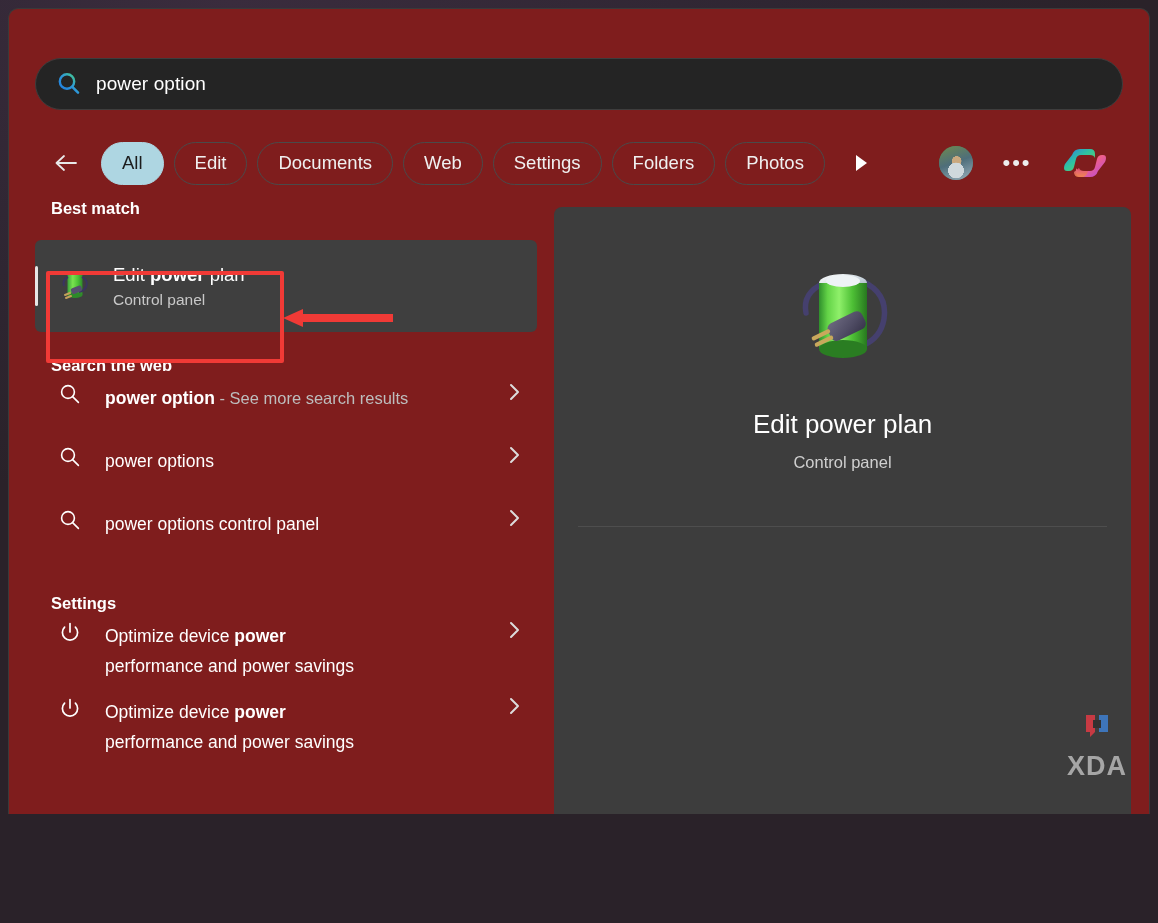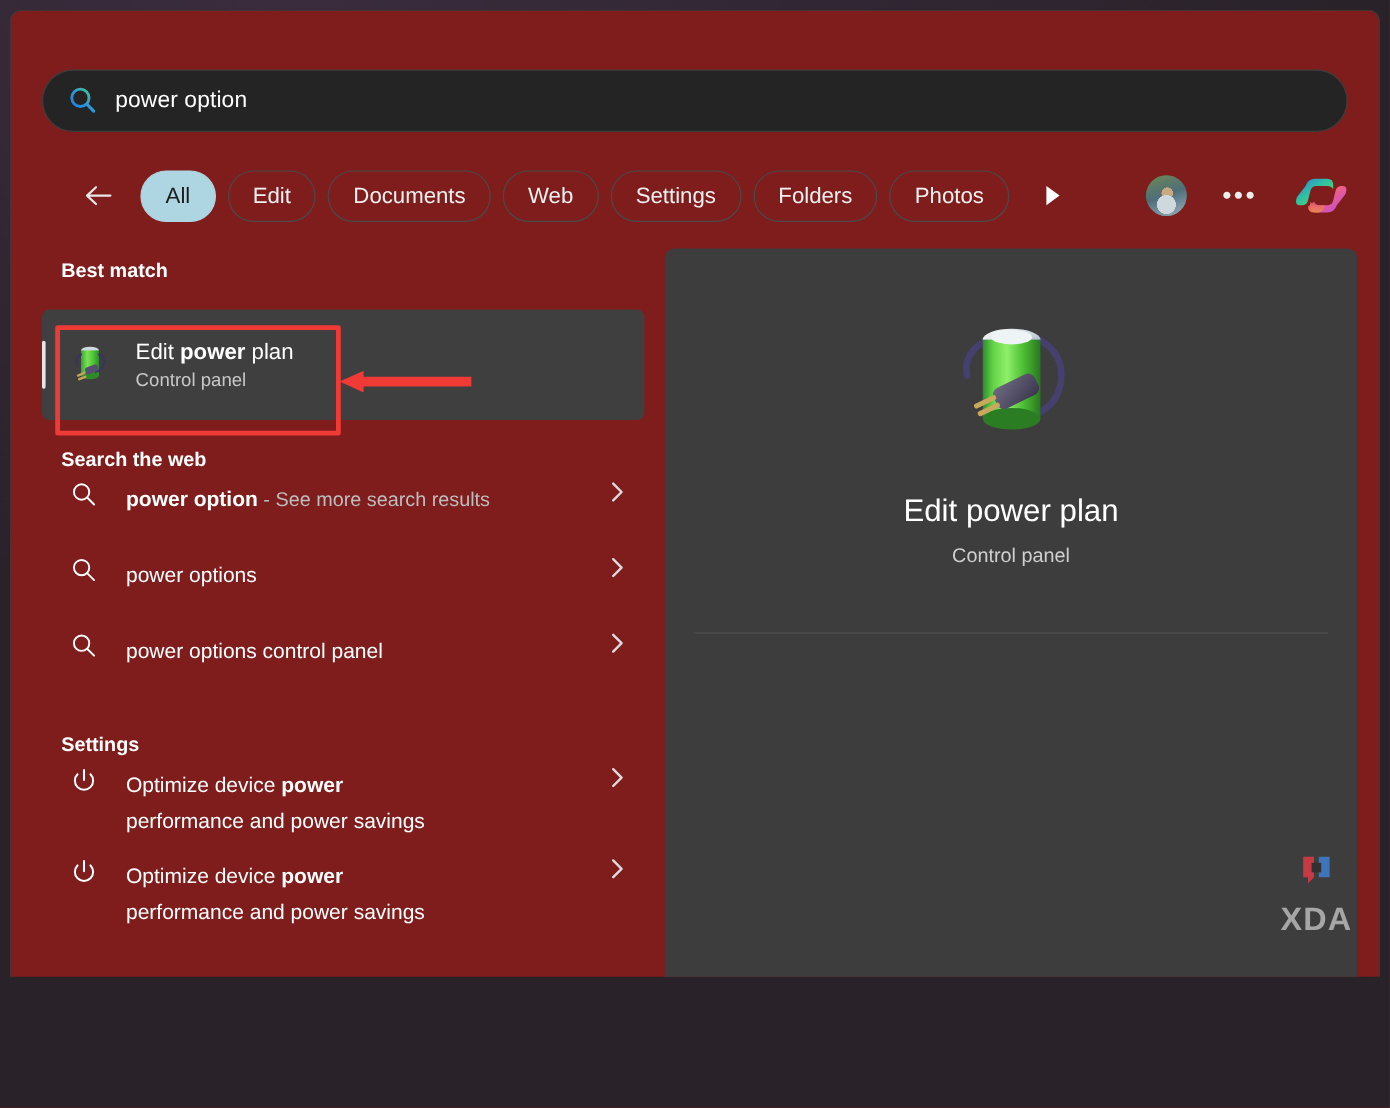--- a/index.html
+++ b/index.html
@@ -44,21 +44,21 @@
     gap: 14px;
   }
   .search-glyph { width: 26px; height: 26px; flex: none; display:block; }
   .search-text {
     color: #ffffff;
     font-size: 19px;
     letter-spacing: .1px;
   }
   
   .tabrow {
-    position: absolute; left: 56px; top: 130px;
+    position: absolute; left: 40px; top: 130px;
     width: 1060px; height: 48px;
     display: flex; align-items: center; gap: 10px;
   }
   .back-btn {
     width: 34px; height: 34px; flex: none;
     display: flex; align-items: center; justify-content: center;
     color: #e8e8e8;
     margin-right: 8px;
   }
   .tab {
@@ -115,21 +115,21 @@
     position: absolute; left: 26px; top: 0;
     width: 510px; bottom: 0;
   }
   .section-head {
     color: #ffffff;
     font-size: 16.5px;
     font-weight: bold;
     padding-left: 16px;
   }
   
-  .bestmatch-head { margin-top: 18px; }
+  .bestmatch-head { }
   .bestmatch-row {
     position: relative;
     margin-top: 22px;
     height: 92px;
     width: 502px;
     background: #3f3f3f;
     border-radius: 6px;
     display: flex; align-items: center;
     padding-left: 22px;
     gap: 18px;

